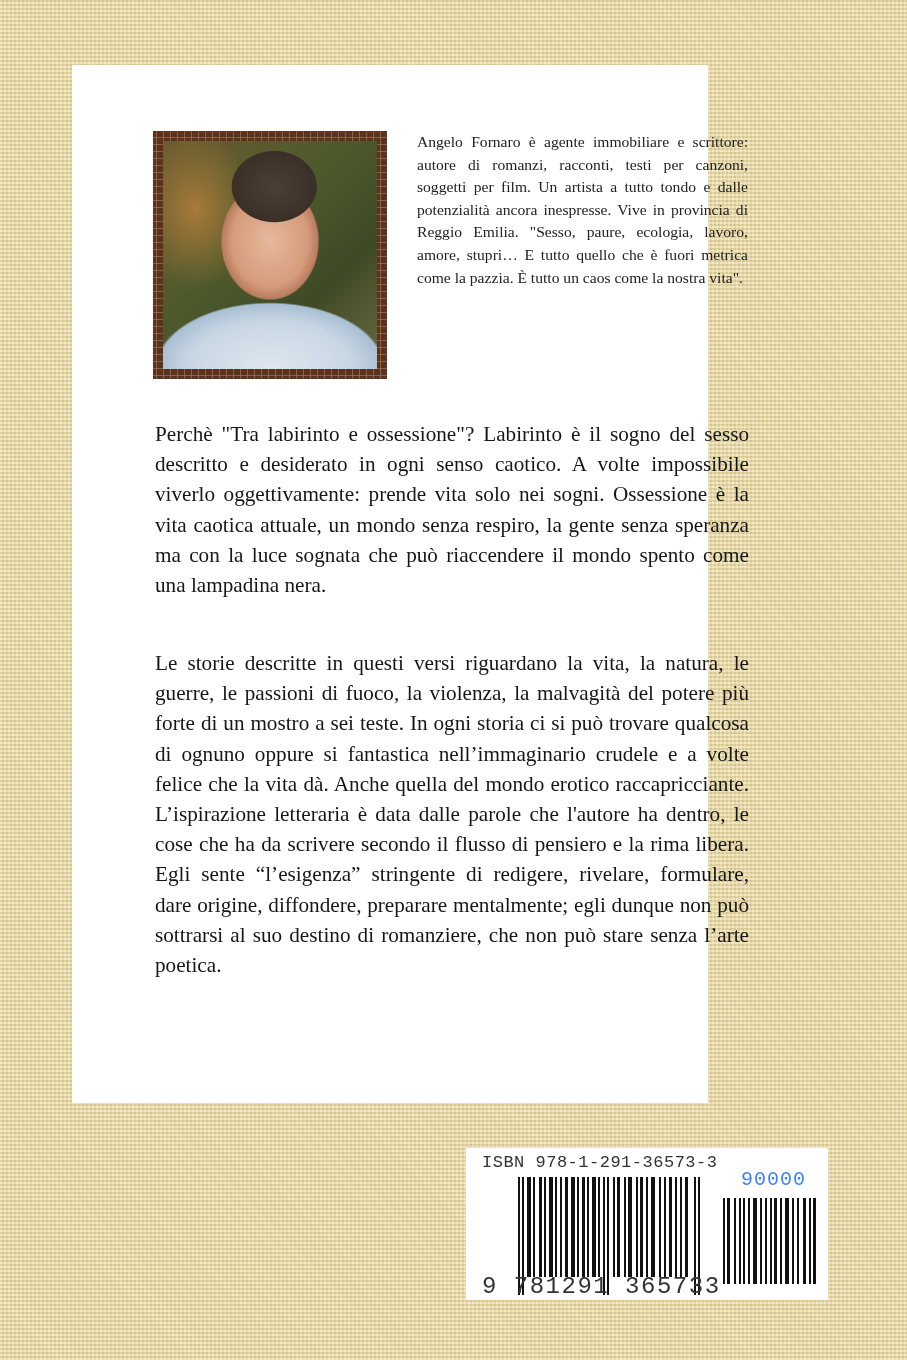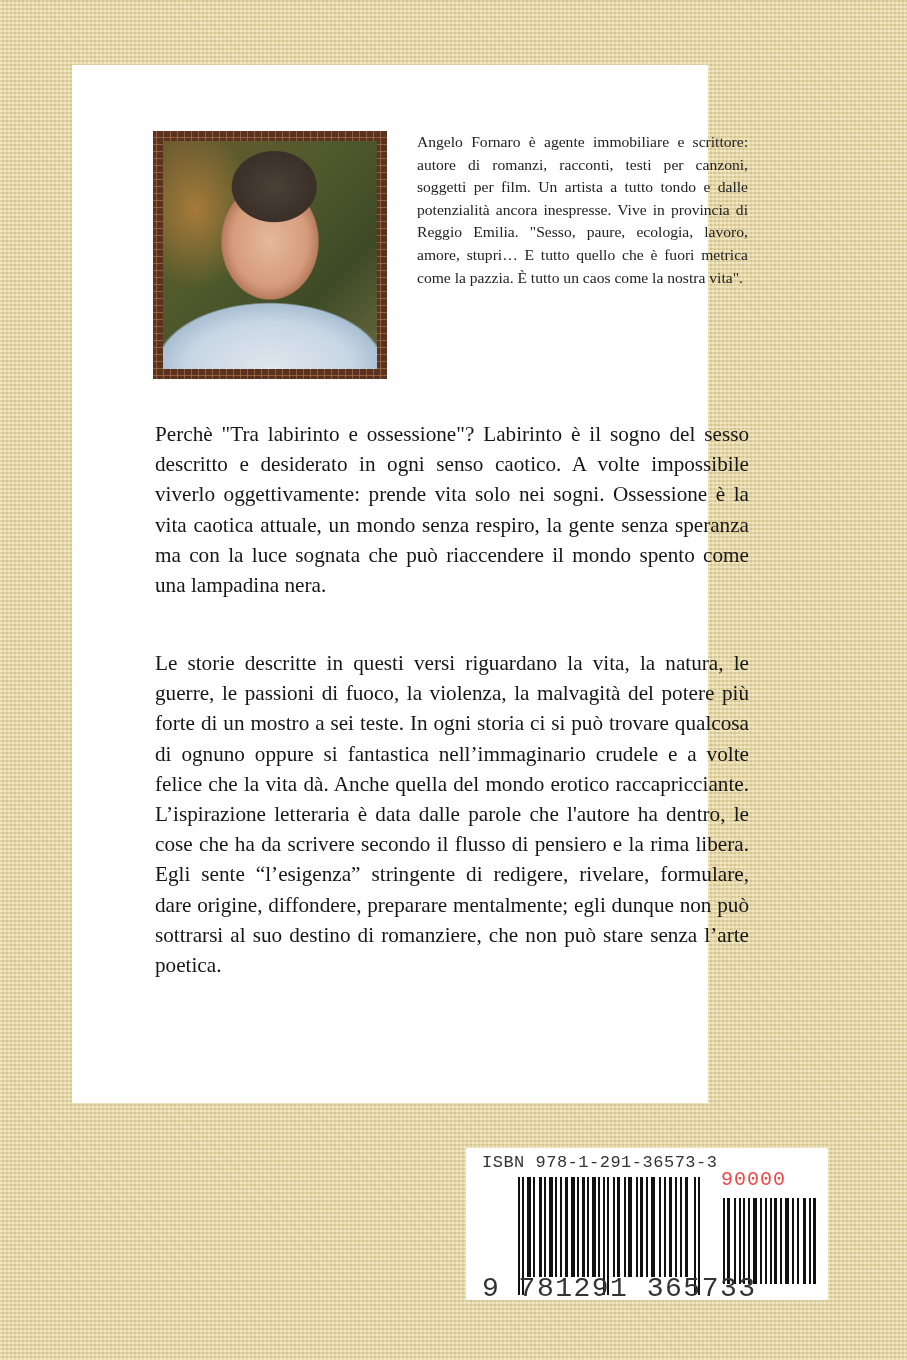--- a/index.html
+++ b/index.html
@@ -53,28 +53,28 @@
     .isbn-box {
       position: absolute; left: 466px; top: 1148px; width: 362px; height: 152px;
       background: #ffffff;
     }
     .isbn-text {
       position: absolute; left: 16px; top: 5px;
       font-family: "Liberation Mono", "DejaVu Sans Mono", monospace;
       font-size: 17px; letter-spacing: 0.5px; color: #333;
     }
     .addon-text {
-      position: absolute; left: 255px; top: 20px;
+      position: absolute; left: 275px; top: 20px;
       font-family: "Liberation Mono", "DejaVu Sans Mono", monospace;
-      font-size: 20px; letter-spacing: 1px; color: #ef4444;
+      font-size: 20px; letter-spacing: 1px; color: #3b82f6;
     }
     .digits-text {
       position: absolute; left: 16px; top: 125px;
       font-family: "Liberation Mono", "DejaVu Sans Mono", monospace;
-      font-size: 28px; letter-spacing: 1.5px; color: #333;
+      font-size: 24px; letter-spacing: 1.5px; color: #333;
       background: transparent;
     }
     .bars-main {
       position: absolute; left: 52px; top: 29px; width: 186px; height: 118px;
     }
     .bars-addon {
       position: absolute; left: 257px; top: 50px; width: 94px; height: 86px;
     }
     .bars-main svg, .bars-addon svg { width: 100%; height: 100%; display: block; }
   </style>

